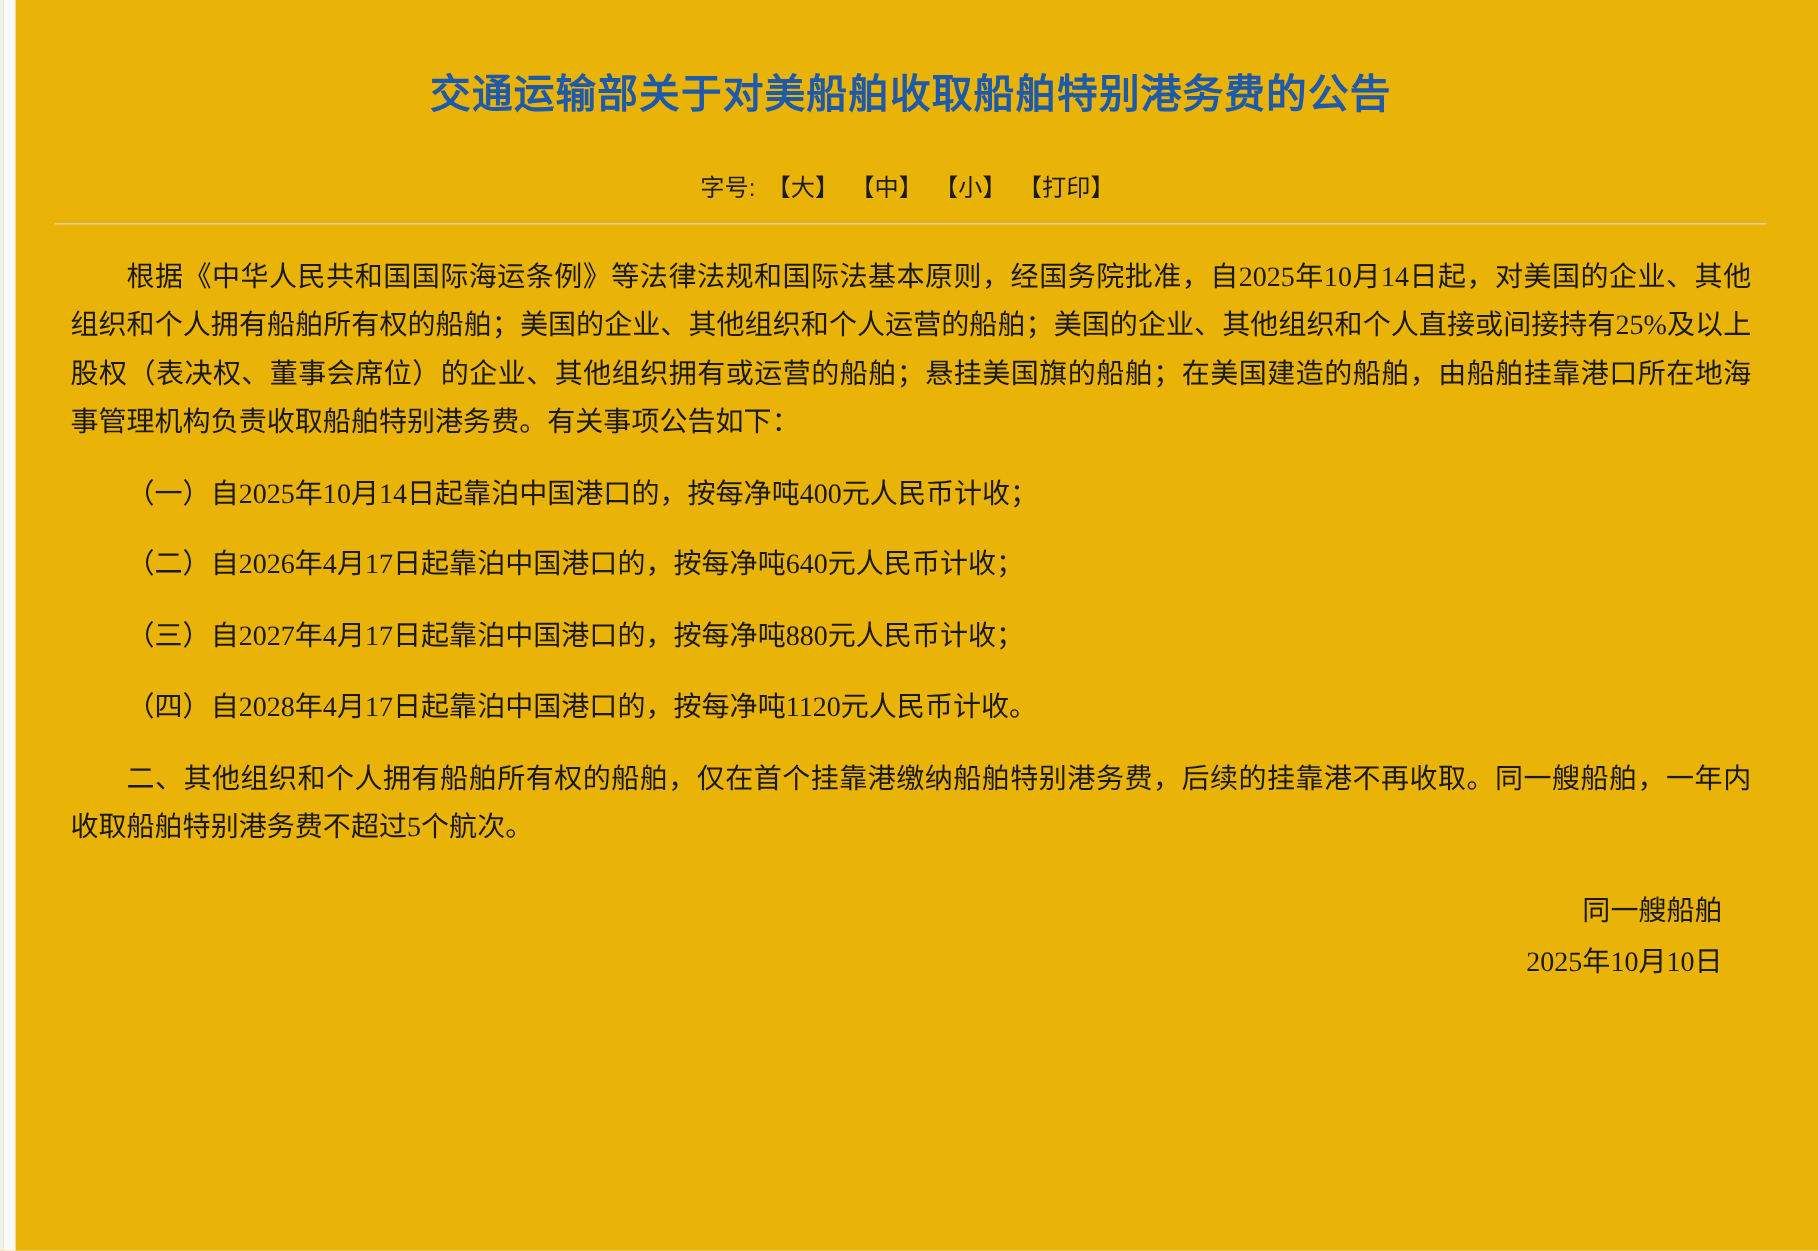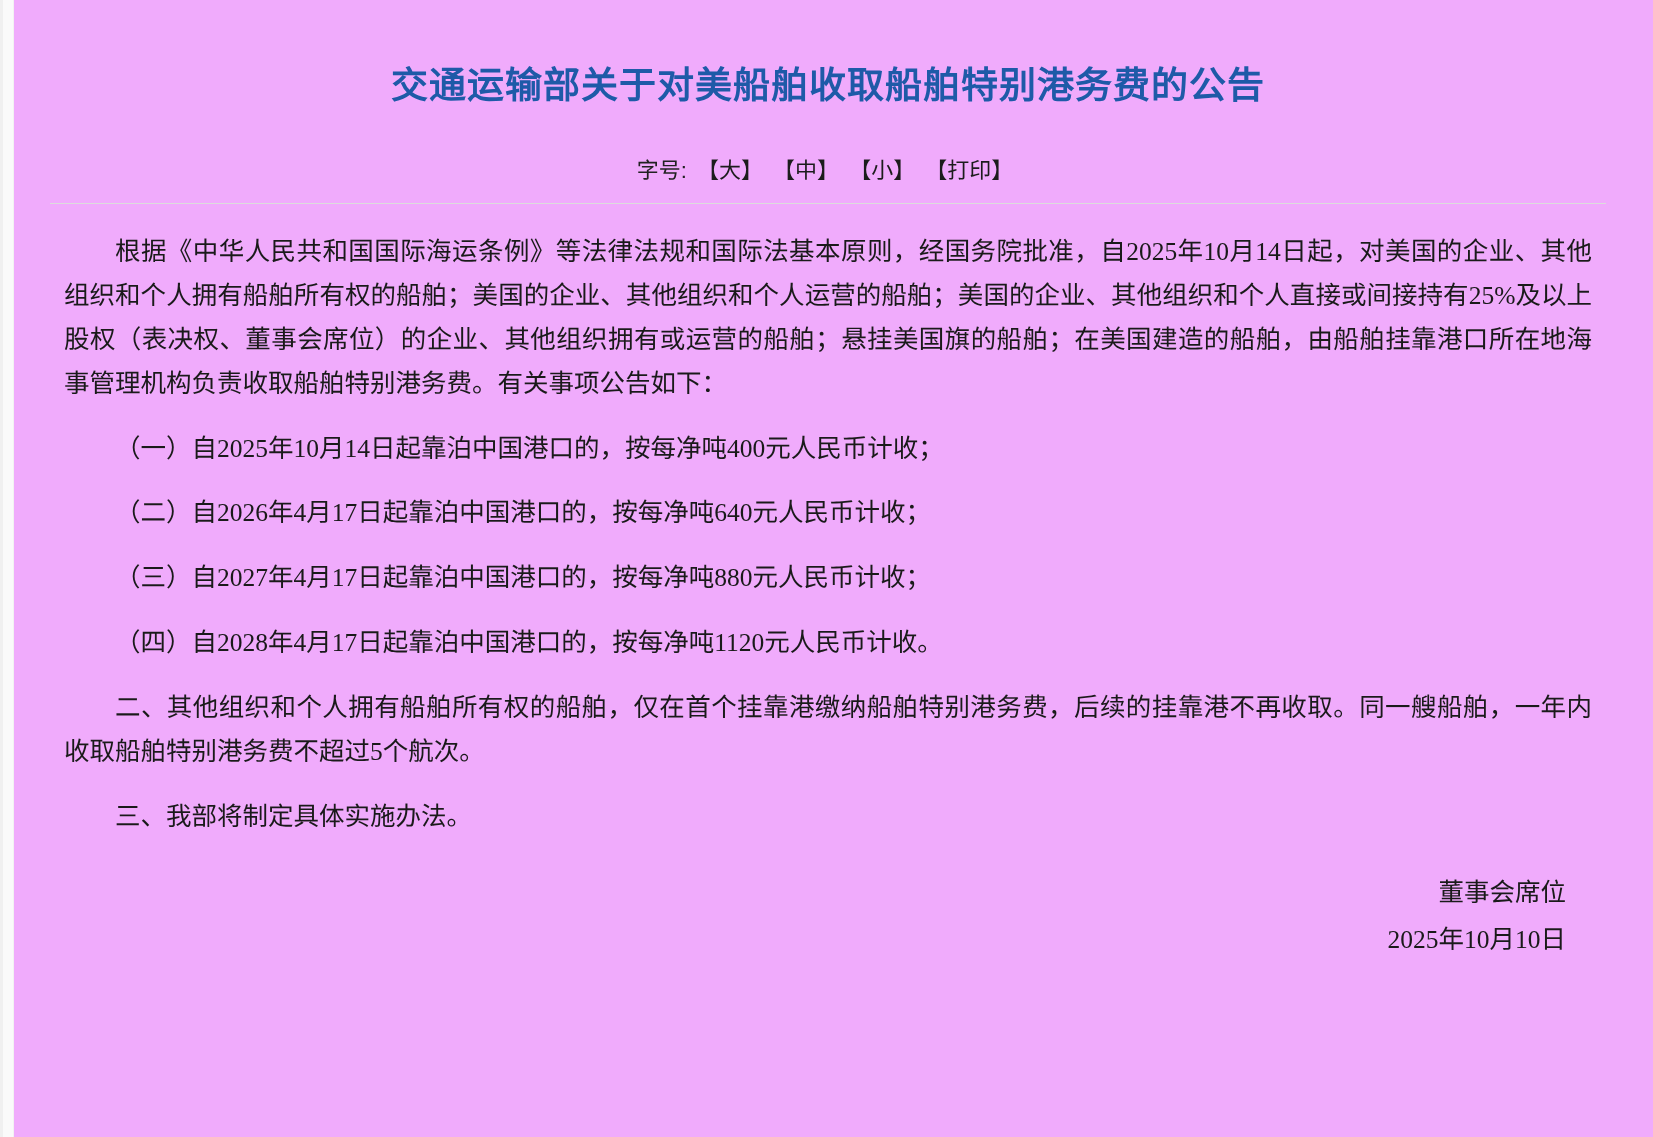--- a/index.html
+++ b/index.html
@@ -12,21 +12,21 @@
     height: 1137px;
     font-family: "Liberation Serif", "DejaVu Serif", serif;
     color: #1a1a1a;
     overflow: hidden;
   }
   .page {
     position: relative;
     width: 1653px;
     height: 1137px;
     box-sizing: border-box;
-    background: #f0abfc;
+    background: #eab308;
     border-left: 3px solid #f0f0f0;
   }
   .left-rail {
     position: absolute;
     left: 0; top: 0; bottom: 0;
     width: 10px;
     background: #fafafa;
     border-right: 1px solid #f2f2f2;
   }
   .content {
@@ -117,22 +117,21 @@
 
     <div class="divider"></div>
 
     <div class="body-text">
       <p>根据《中华人民共和国国际海运条例》等法律法规和国际法基本原则，经国务院批准，自2025年10月14日起，对美国的企业、其他组织和个人拥有船舶所有权的船舶；美国的企业、其他组织和个人运营的船舶；美国的企业、其他组织和个人直接或间接持有25%及以上股权（表决权、董事会席位）的企业、其他组织拥有或运营的船舶；悬挂美国旗的船舶；在美国建造的船舶，由船舶挂靠港口所在地海事管理机构负责收取船舶特别港务费。有关事项公告如下：</p>
       <p class="sub">（一）自2025年10月14日起靠泊中国港口的，按每净吨400元人民币计收；</p>
       <p class="sub">（二）自2026年4月17日起靠泊中国港口的，按每净吨640元人民币计收；</p>
       <p class="sub">（三）自2027年4月17日起靠泊中国港口的，按每净吨880元人民币计收；</p>
       <p class="sub">（四）自2028年4月17日起靠泊中国港口的，按每净吨1120元人民币计收。</p>
       <p>二、其他组织和个人拥有船舶所有权的船舶，仅在首个挂靠港缴纳船舶特别港务费，后续的挂靠港不再收取。同一艘船舶，一年内收取船舶特别港务费不超过5个航次。</p>
-      <p>三、我部将制定具体实施办法。</p>
     </div>
 
     <div class="signature">
-      <div>董事会席位</div>
+      <div>同一艘船舶</div>
       <div>2025年10月10日</div>
     </div>
 
   </div>
 </div>
 
 </body></html>

